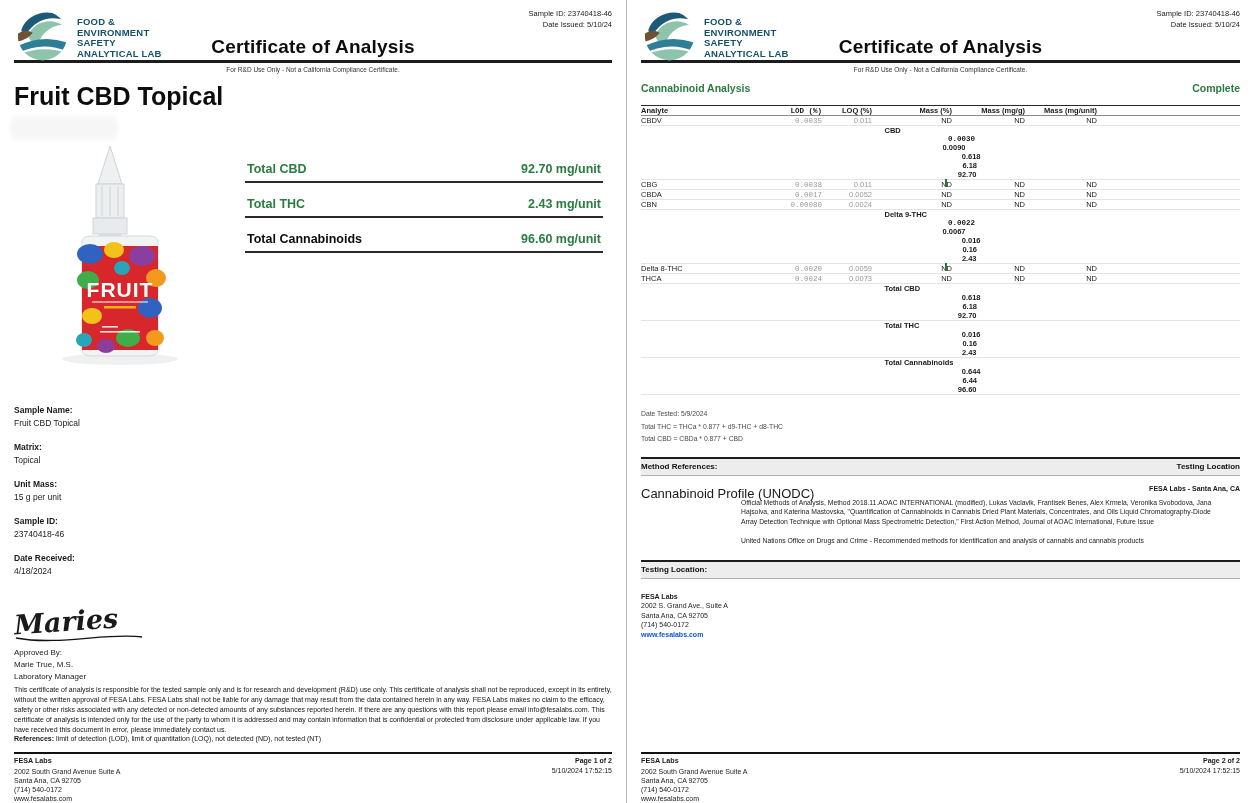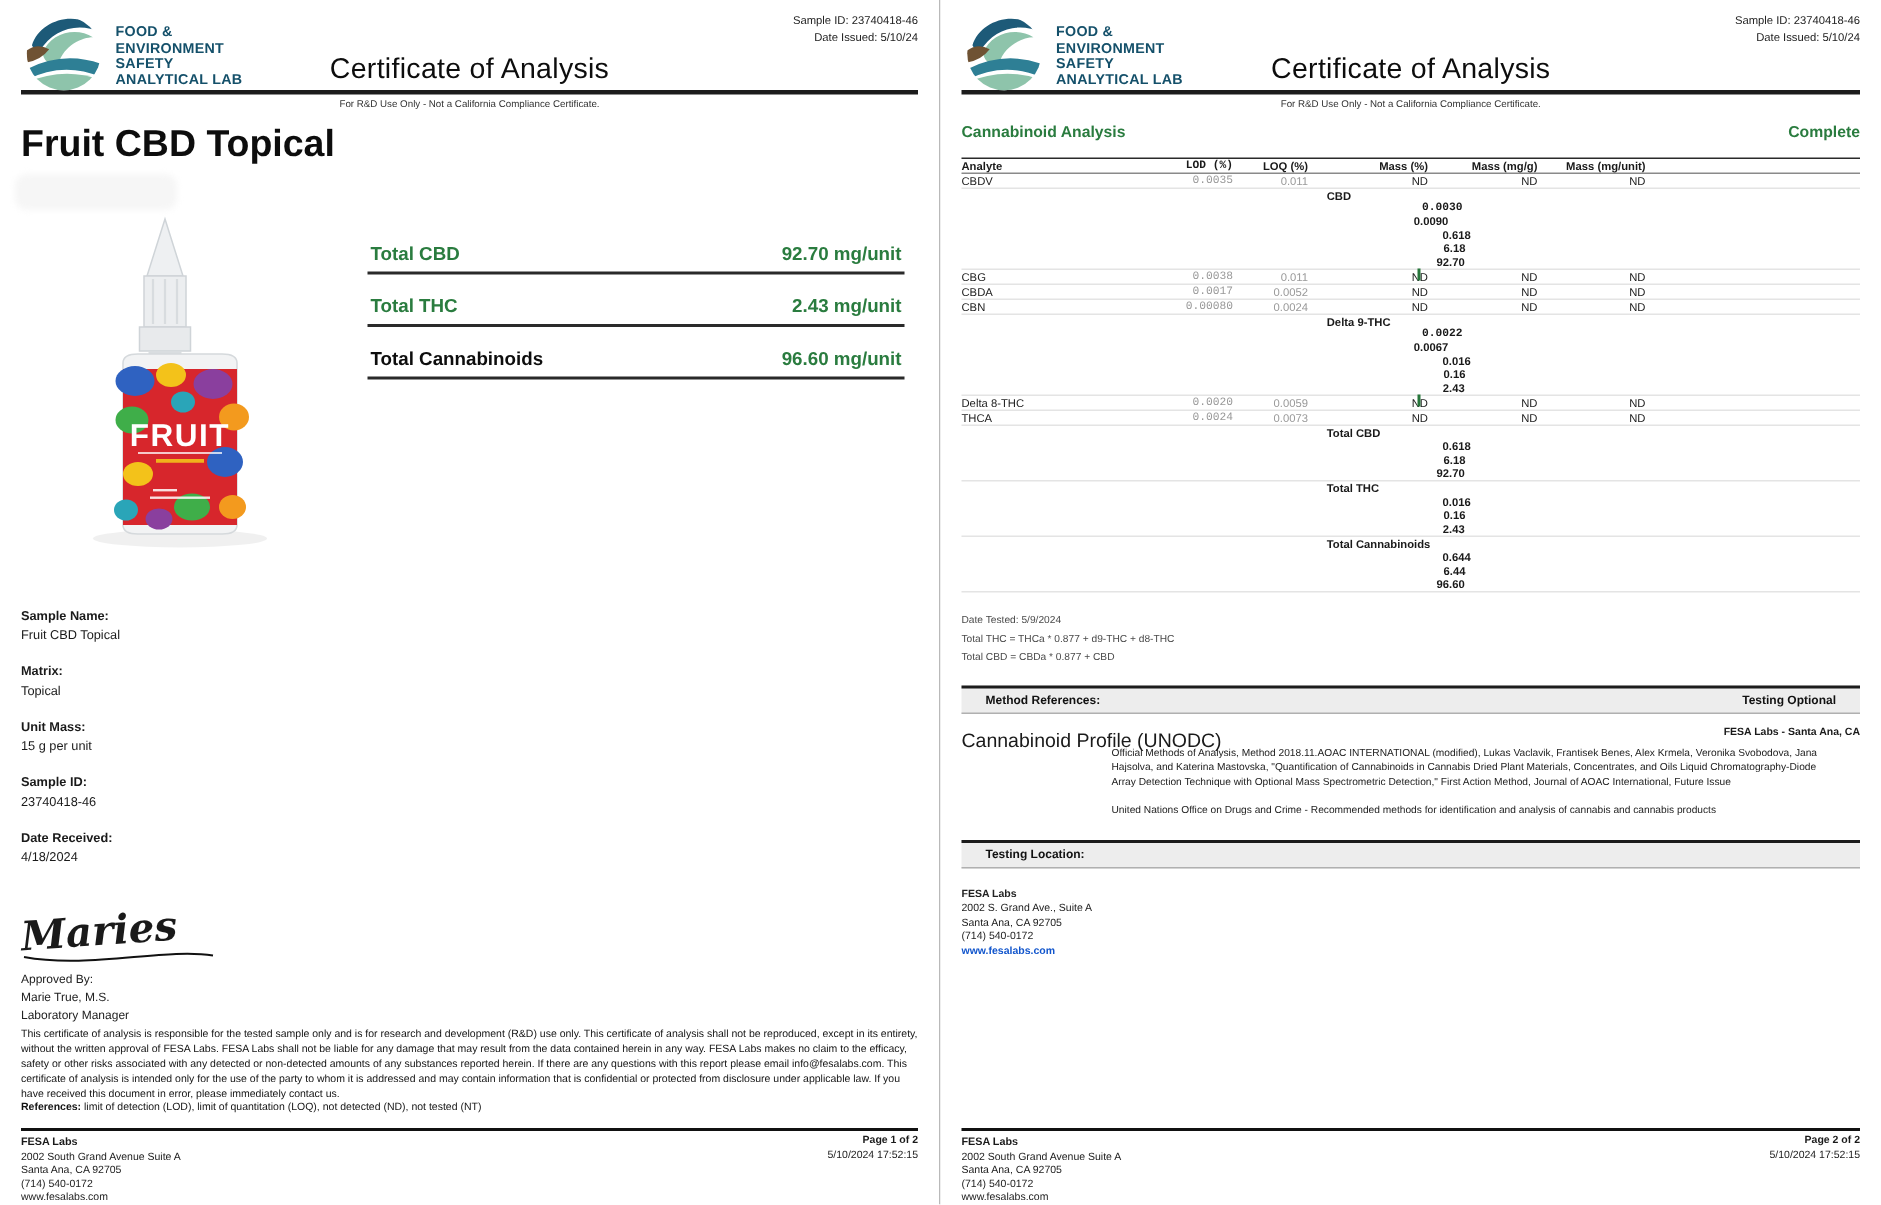--- a/index.html
+++ b/index.html
@@ -6,21 +6,21 @@
   body { width:1254px; height:803px; background:#ffffff; font-family:"Liberation Sans", sans-serif; color:#1a1a1a; position:relative; overflow:hidden; }
   .page { position:absolute; top:0; width:627px; height:803px; background:#fff; }
   #page1 { left:0; border-right:1px solid #b9b9b9; }
   #page2 { left:627px; }
 
   
   .header { position:relative; margin:0 14px; height:63px; border-bottom:3px solid #1c1c1c; }
   .logo { position:absolute; left:2px; top:9px; display:flex; }
   .logo svg { width:53px; height:53px; }
   .logo-text { padding-top:8px; padding-left:8px; font-weight:bold; color:#14506a; font-size:9.5px; line-height:10.5px; letter-spacing:.2px; }
-  .coa-title { position:absolute; left:0; right:0; bottom:2px; text-align:center; font-size:19px; font-weight:normal; color:#0d0d0d; letter-spacing:.2px; }
+  .coa-title { position:absolute; left:0; right:0; bottom:2px; text-align:center; font-size:19px; font-weight:bold; color:#0d0d0d; letter-spacing:.2px; }
   .header-meta { position:absolute; right:0; top:9px; text-align:right; font-size:7.5px; line-height:10.5px; color:#222; }
   .subtitle { text-align:center; font-size:6.5px; color:#333; margin-top:3px; }
 
   
   .product-title { margin:9px 14px 0; font-size:25px; font-weight:bold; color:#0d0d0d; }
   .watermark { position:absolute; left:10px; top:116px; width:108px; height:24px; background:#f6f6f6; border-radius:8px; filter:blur(2px); }
   .bottle-wrap { position:absolute; left:58px; top:140px; }
   .totals { position:absolute; left:245px; top:148px; width:358px; }
   .totals-row { display:flex; justify-content:space-between; align-items:flex-end; border-bottom:2px solid #2a2a2a; padding:14px 2px 5px; font-size:12.5px; font-weight:bold; }
   .totals-label { color:#0d0d0d; }
@@ -52,21 +52,21 @@
   .c-lod { width:69px; text-align:right;font-family:Liberation Mono, monospace; }
   .c-loq { width:50px; text-align:right; }
   .c-mpct { width:80px; text-align:right; }
   .c-mgg { width:73px; text-align:right; }
   .c-mgu { width:72px; text-align:right; }
   .c-bar { flex:1; margin-left:8px; height:8px; position:relative; }
   .c-bar > div { position:absolute; left:0; top:0; height:8px; background:var(--bar-green); }
   .crow.bold { font-weight:bold;flex-direction:column; }
   .crow .dim { color:#9a9a9a; }
   .analysis-notes { margin:13px 14px 0; font-size:6.8px; line-height:12.6px; color:#4a4a4a; }
-  .section-bar { margin:11px 14px 0; background:#ededed; border-top:2px solid #1c1c1c; border-bottom:1px solid #b0b0b0; padding:3px 16px 4px; font-size:8px; font-weight:bold; display:flex; justify-content:space-between; color:#111; }
+  .section-bar { margin:11px 14px 0; background:#ededed; border-top:2px solid #1c1c1c; border-bottom:1px solid #b0b0b0; padding:3px 0 4px; font-size:8px; font-weight:bold; display:flex; justify-content:space-between; color:#111; }
   .method-content { margin:9px 14px 0; position:relative; }
   .method-name { position:absolute; left:0; top:1px; font-size:13px; }
   .method-location { text-align:right; font-size:7px; font-weight:bold; }
   .method-para { margin-left:100px; margin-top:6px; font-size:6.8px; line-height:9.7px; color:#222; width:485px; }
   .address-block { margin:13px 14px 0; font-size:7px; line-height:9.5px; color:#222; }
   .ab-name { font-weight:bold; }
   .ab-link { color:#1155cc; font-weight:bold; text-decoration:none; cursor:pointer; }
 
   :root { --green:#2a7c3f; --bar-green:#27763b; }
 </style>
@@ -367,21 +367,21 @@
     </div>
 
   <div class="analysis-notes" id="analysis-notes">
       <div class="note-line">Date Tested: 5/9/2024</div>
       <div class="note-line">Total THC = THCa * 0.877 + d9-THC + d8-THC</div>
       <div class="note-line">Total CBD = CBDa * 0.877 + CBD</div>
     </div>
 
   <div class="section-bar">
     <span>Method References:</span>
-    <span>Testing Optional</span>
+    <span>Testing Location</span>
   </div>
 
   <div class="method-content">
     <div class="method-location">FESA Labs - Santa Ana, CA</div>
     <div class="method-name">Cannabinoid Profile (UNODC)</div>
     <div class="method-para">Official Methods of Analysis, Method 2018.11.AOAC INTERNATIONAL (modified), Lukas Vaclavik, Frantisek Benes, Alex Krmela, Veronika Svobodova, Jana Hajsolva, and Katerina Mastovska, "Quantification of Cannabinoids in Cannabis Dried Plant Materials, Concentrates, and Oils Liquid Chromatography-Diode Array Detection Technique with Optional Mass Spectrometric Detection," First Action Method, Journal of AOAC International, Future Issue</div>
     <div class="method-para" style="margin-top:9px;">United Nations Office on Drugs and Crime - Recommended methods for identification and analysis of cannabis and cannabis products</div>
   </div>
 
   <div class="section-bar" style="margin-top:14px;">

